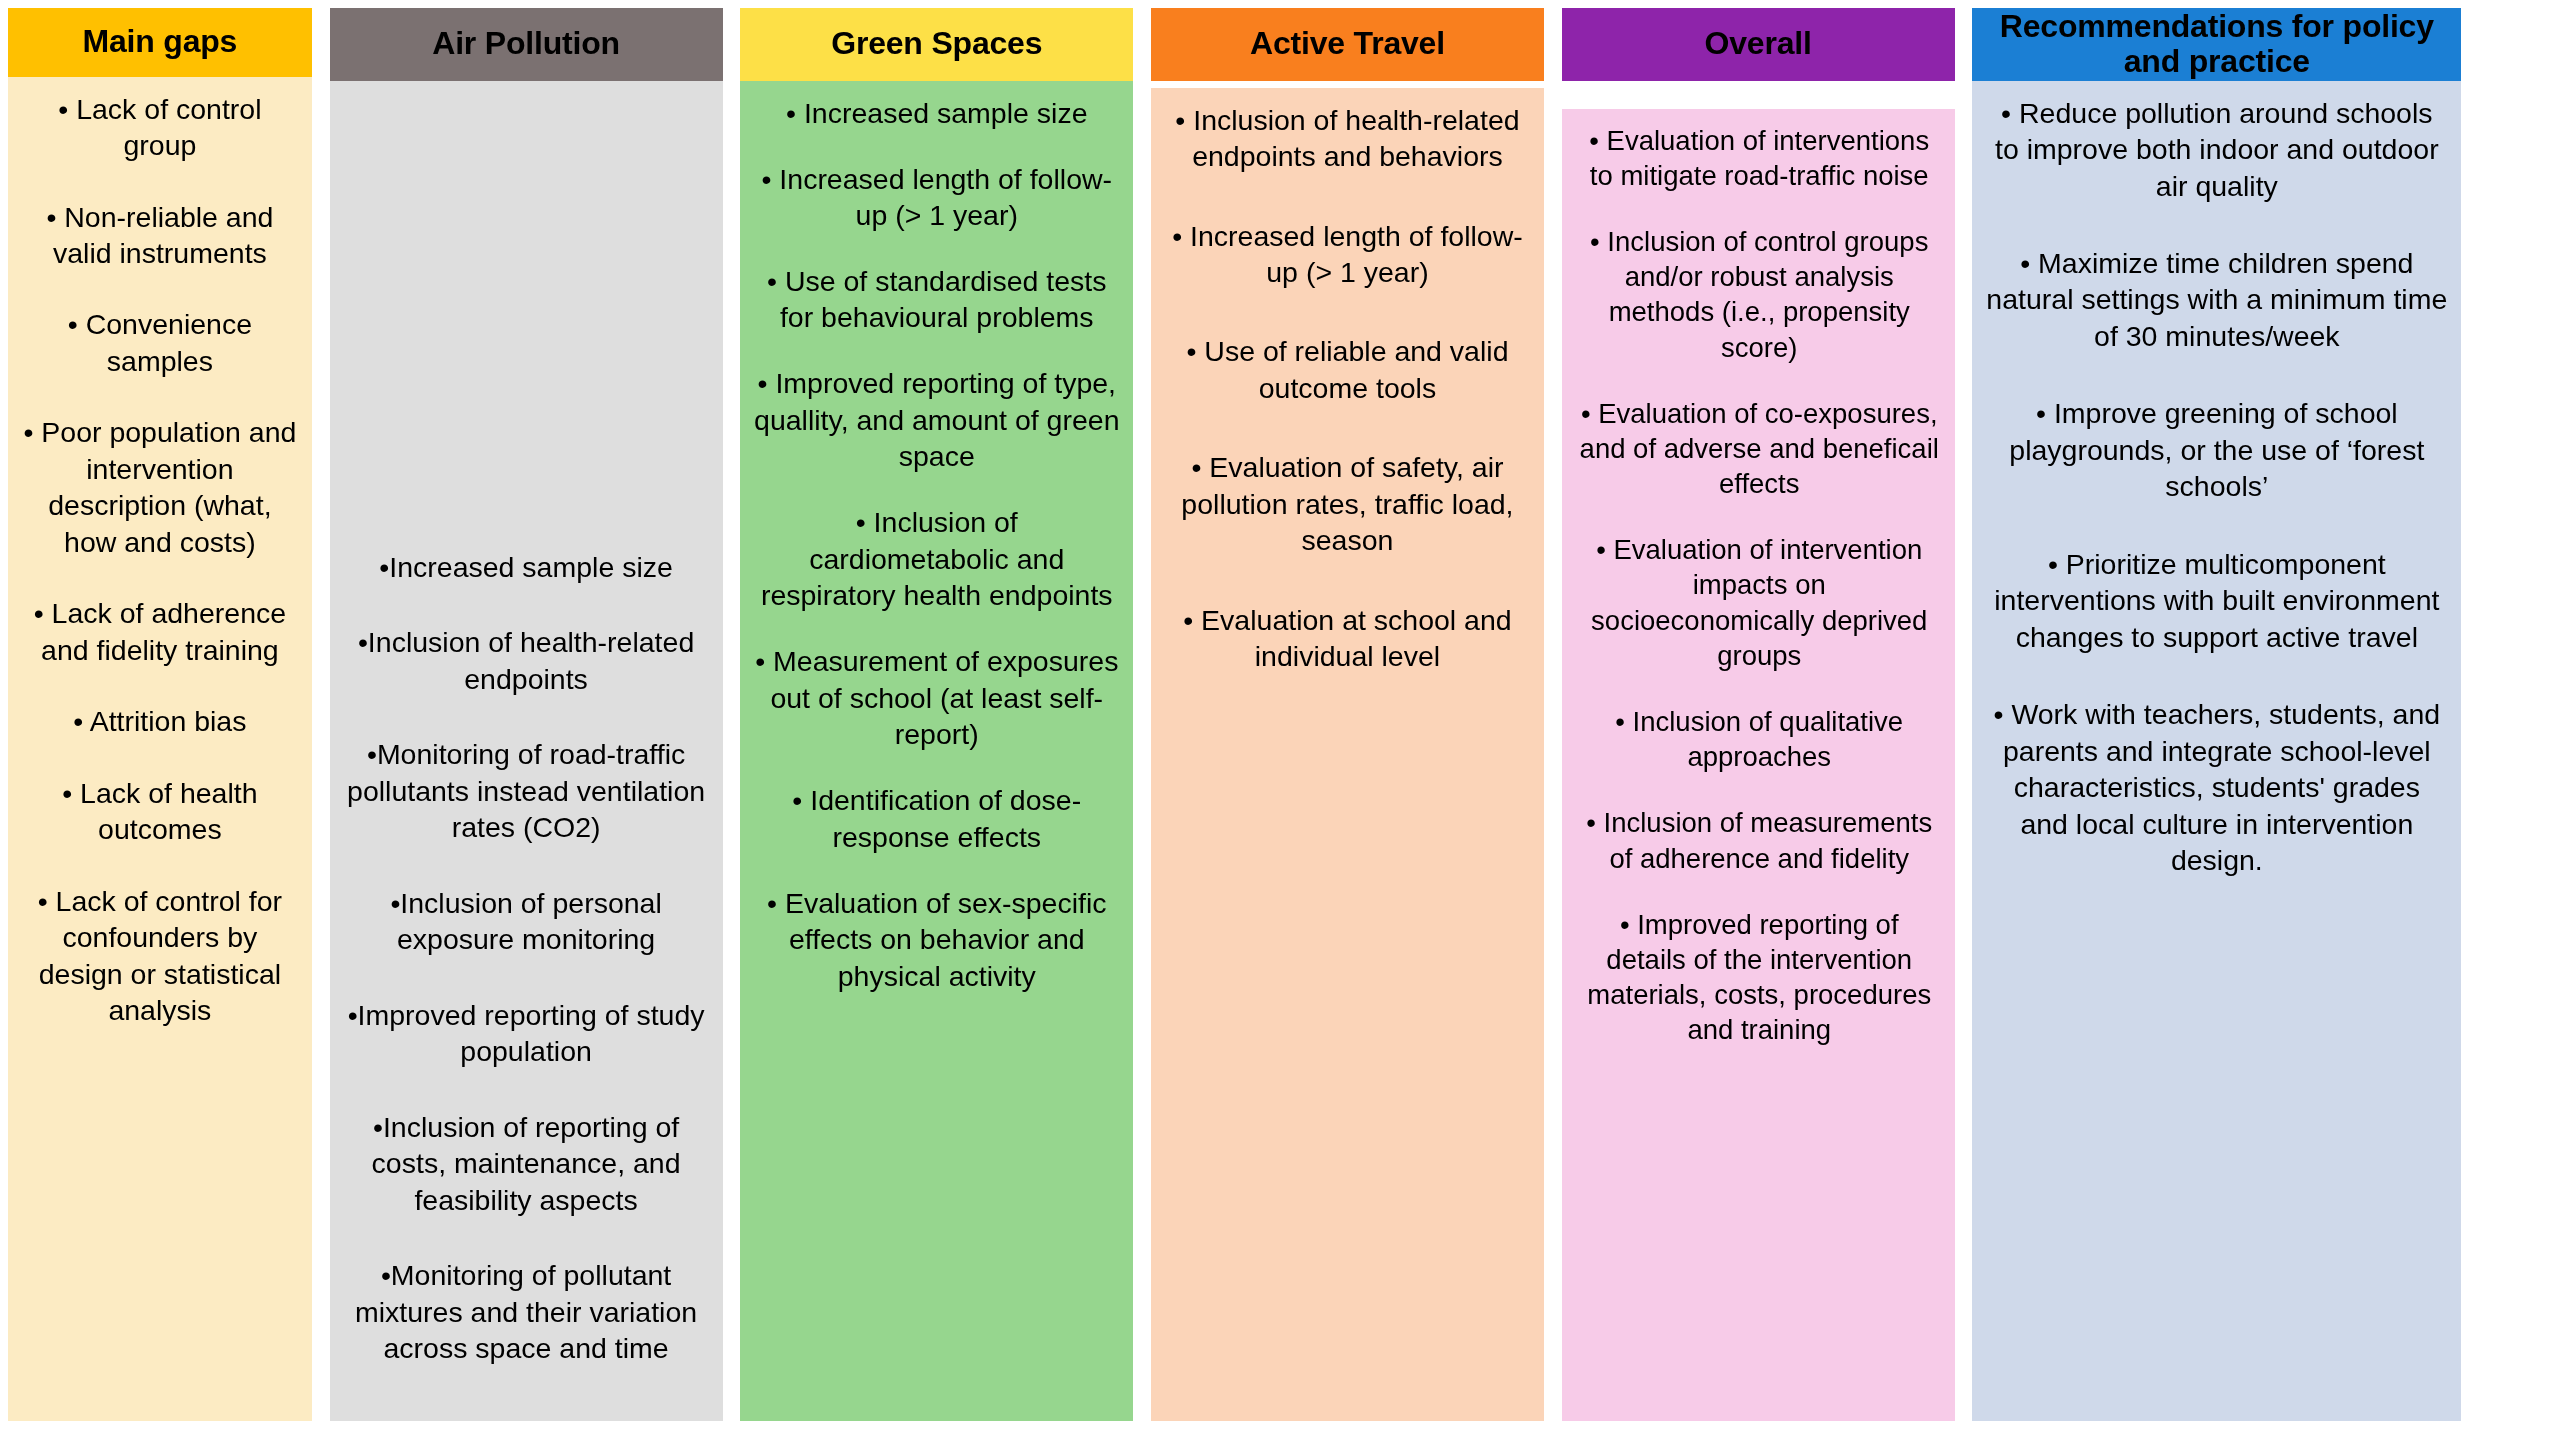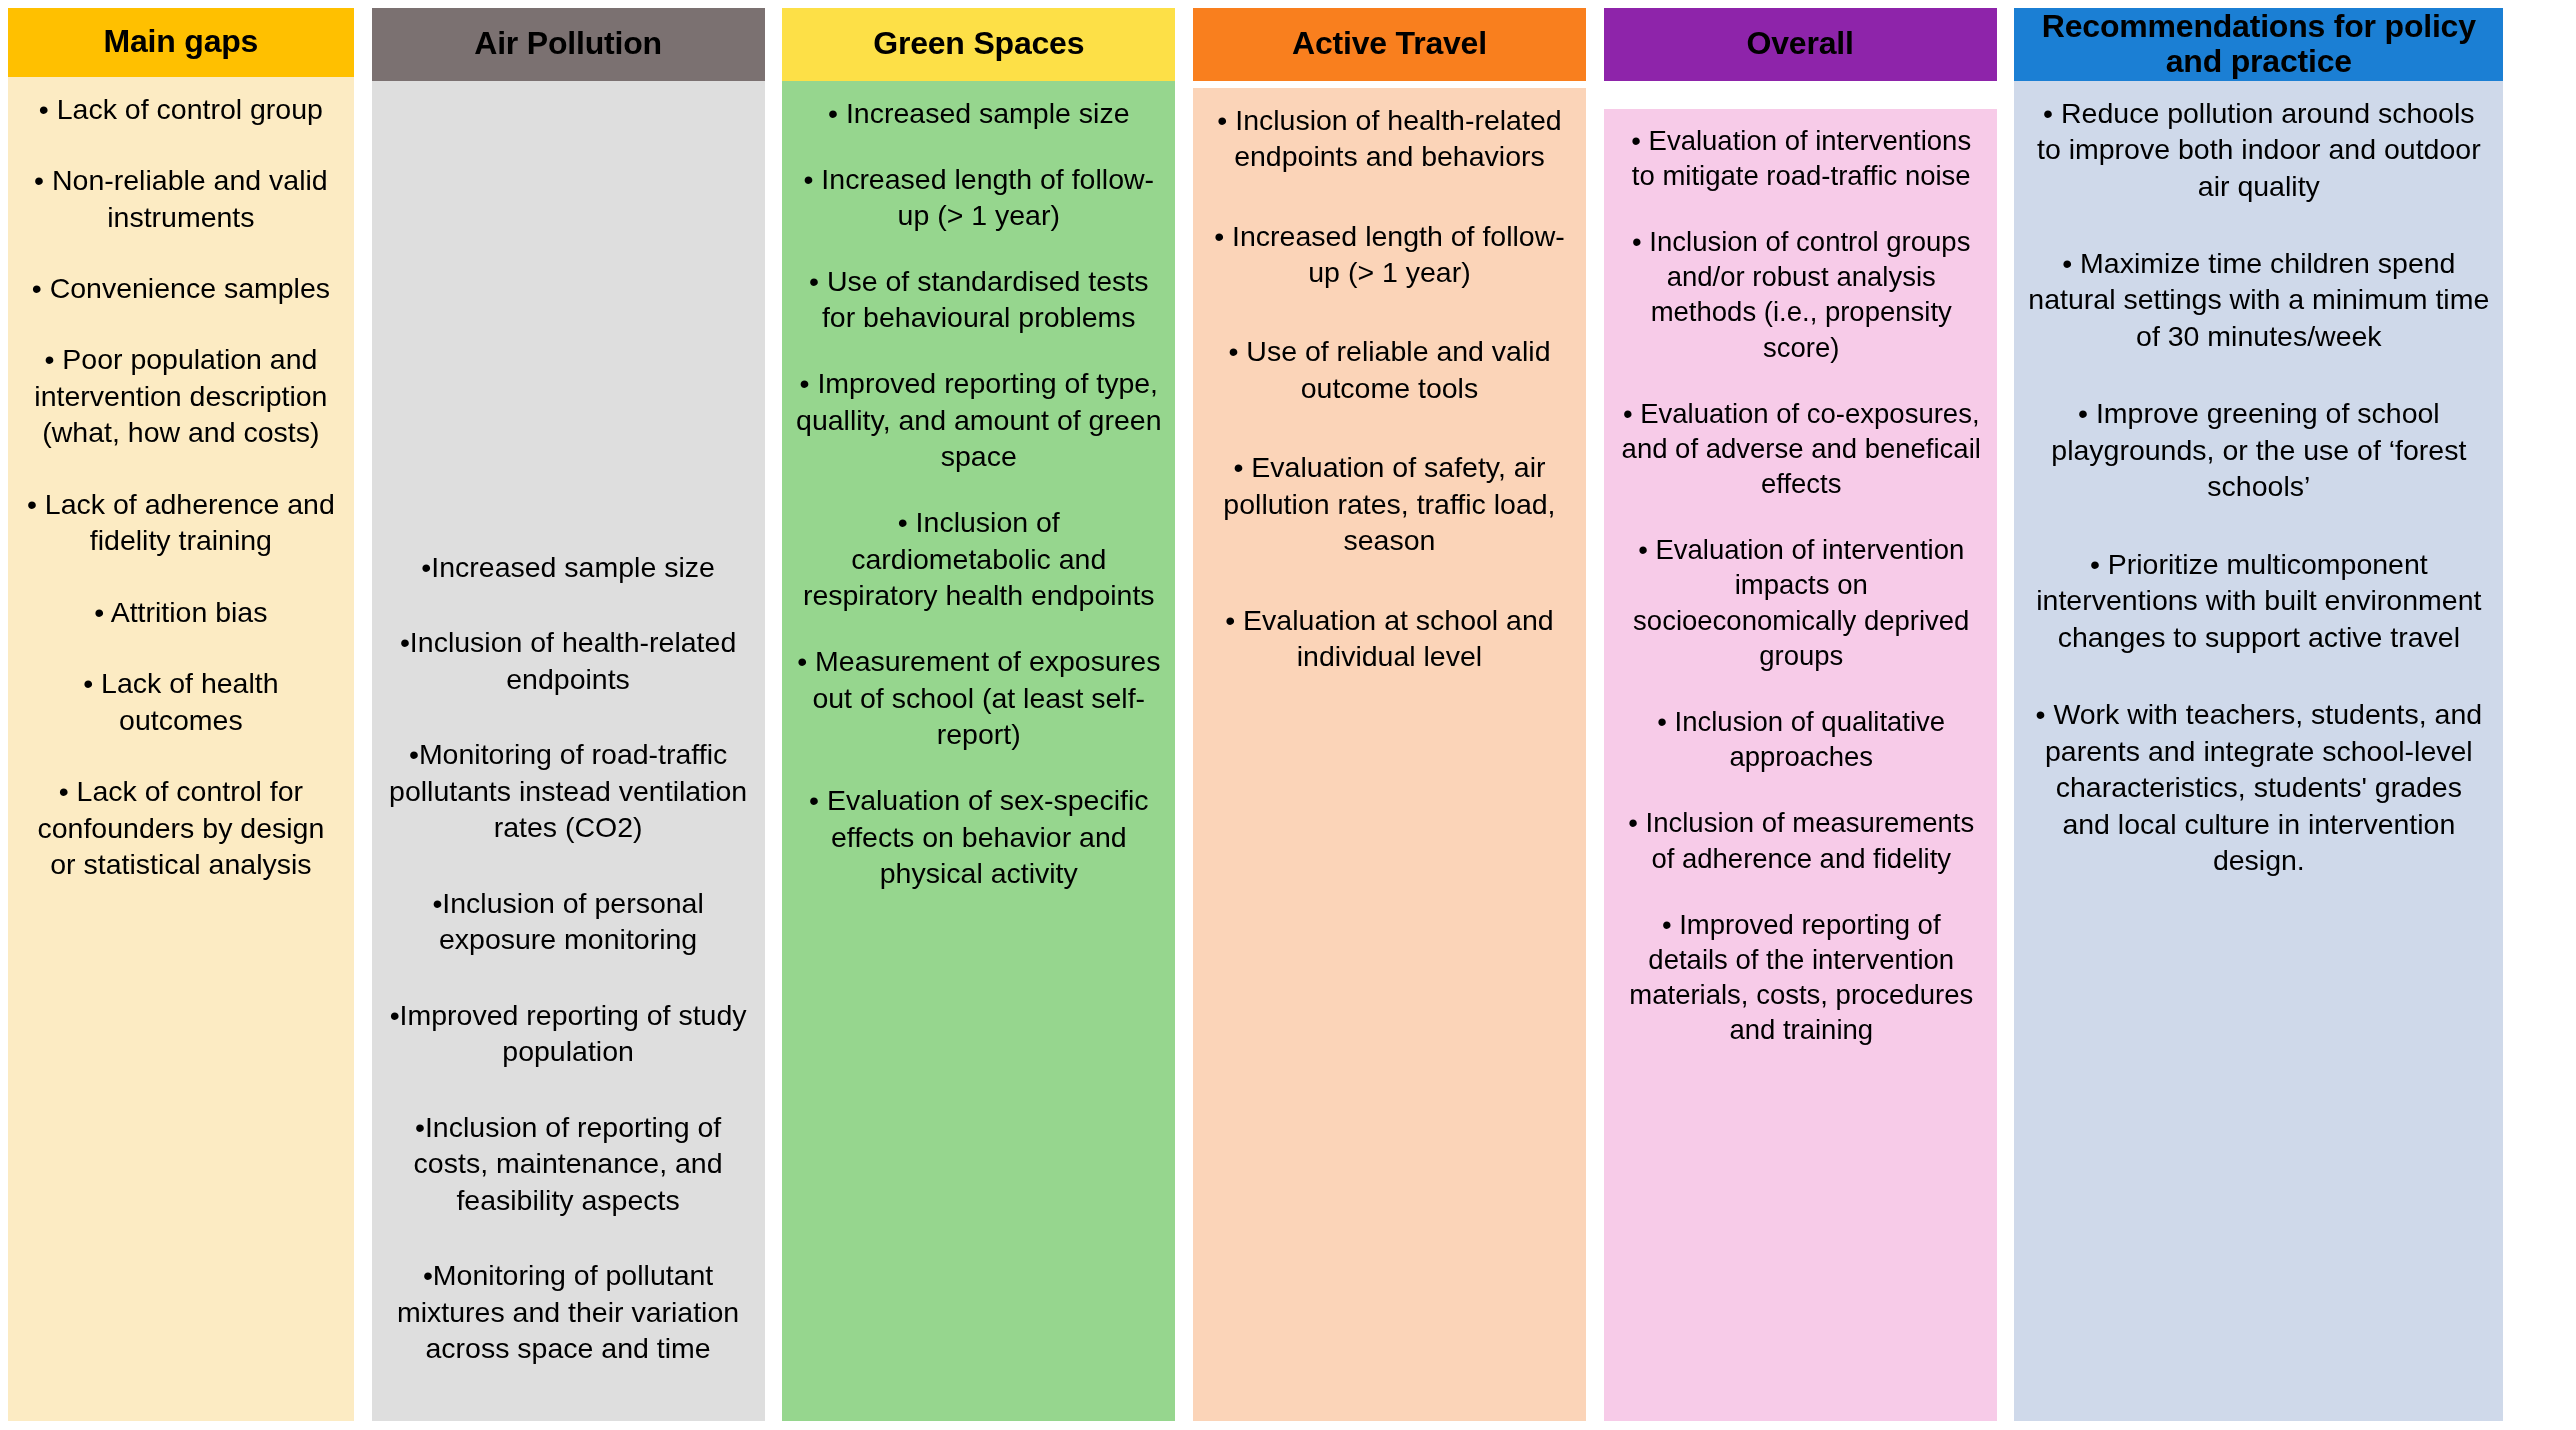--- a/index.html
+++ b/index.html
@@ -26,21 +26,21 @@
   }
   .column {
     display: flex;
     flex-direction: column;
     margin-right: 17.7px;
     box-sizing: border-box;
   }
   .column:last-child { margin-right: 0; }
 
   
-  .col-0 { width: 346px; }
+  .col-0 { width: 304px; }
   .col-1 { width: 393px; }
   .col-2 { width: 393px; }
   .col-3 { width: 393px; gap: 7px; }
   .col-4 { width: 393px; gap: 28px; }
   .col-5 { width: 489px; }
 
   .col-header {
     flex: 0 0 auto;
     display: flex;
     align-items: center;
@@ -156,20 +156,21 @@
   <div class="column col-2">
     <div class="col-header" style="background: #fde047;">Green Spaces</div>
     <div class="col-body" style="background: rgb(150, 214, 142);">
       <ul class="bullet-list">
         <li class="bullet-item">• Increased sample size</li>
         <li class="bullet-item">• Increased length of follow-up (&gt; 1 year)</li>
         <li class="bullet-item">• Use of standardised tests for behavioural problems</li>
         <li class="bullet-item">• Improved reporting of type, quallity, and amount of green space</li>
         <li class="bullet-item">• Inclusion of cardiometabolic and respiratory health endpoints</li>
         <li class="bullet-item">• Measurement of exposures out of school (at least self-report)</li>
+        <li class="bullet-item">• Identification of dose-response effects</li>
         <li class="bullet-item">• Evaluation of sex-specific effects on behavior and physical activity</li>
       </ul>
     </div>
   </div>
 
   <div class="column col-3">
     <div class="col-header" style="background: rgb(249, 127, 30);">Active Travel</div>
     <div class="col-body" style="background: rgb(251, 212, 184);">
       <ul class="bullet-list">
         <li class="bullet-item">• Inclusion of health-related endpoints and behaviors</li>

